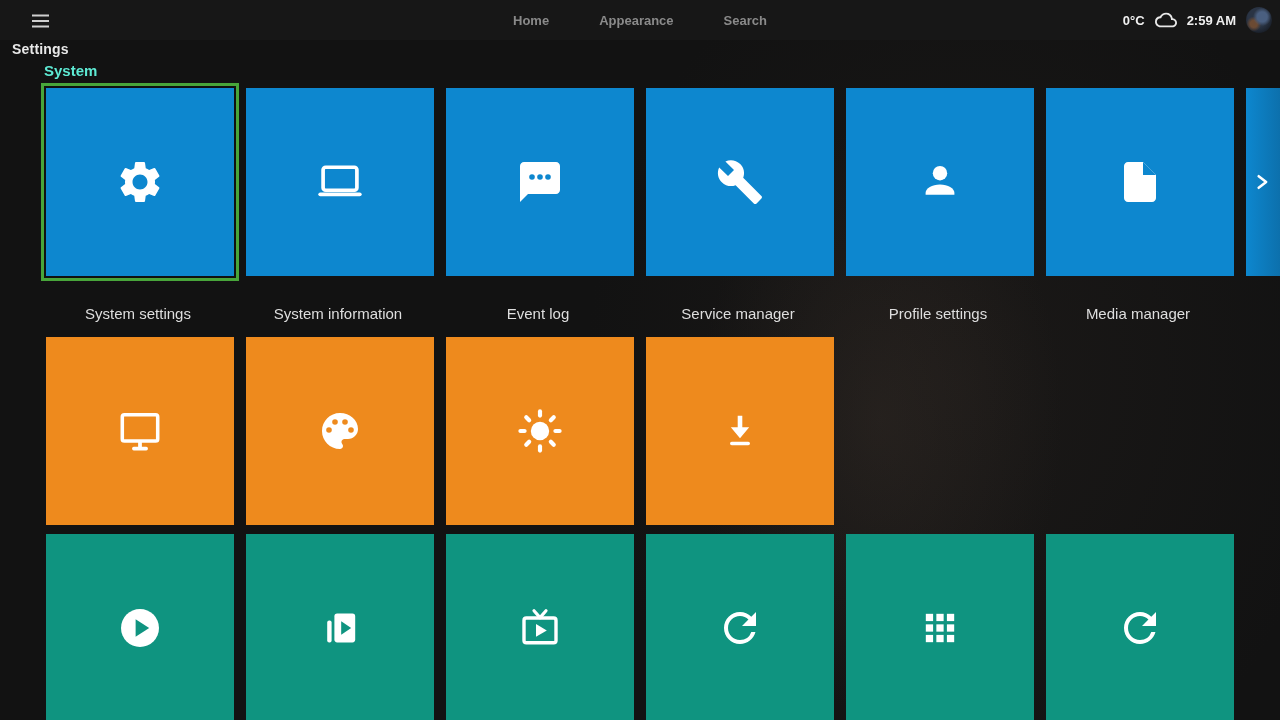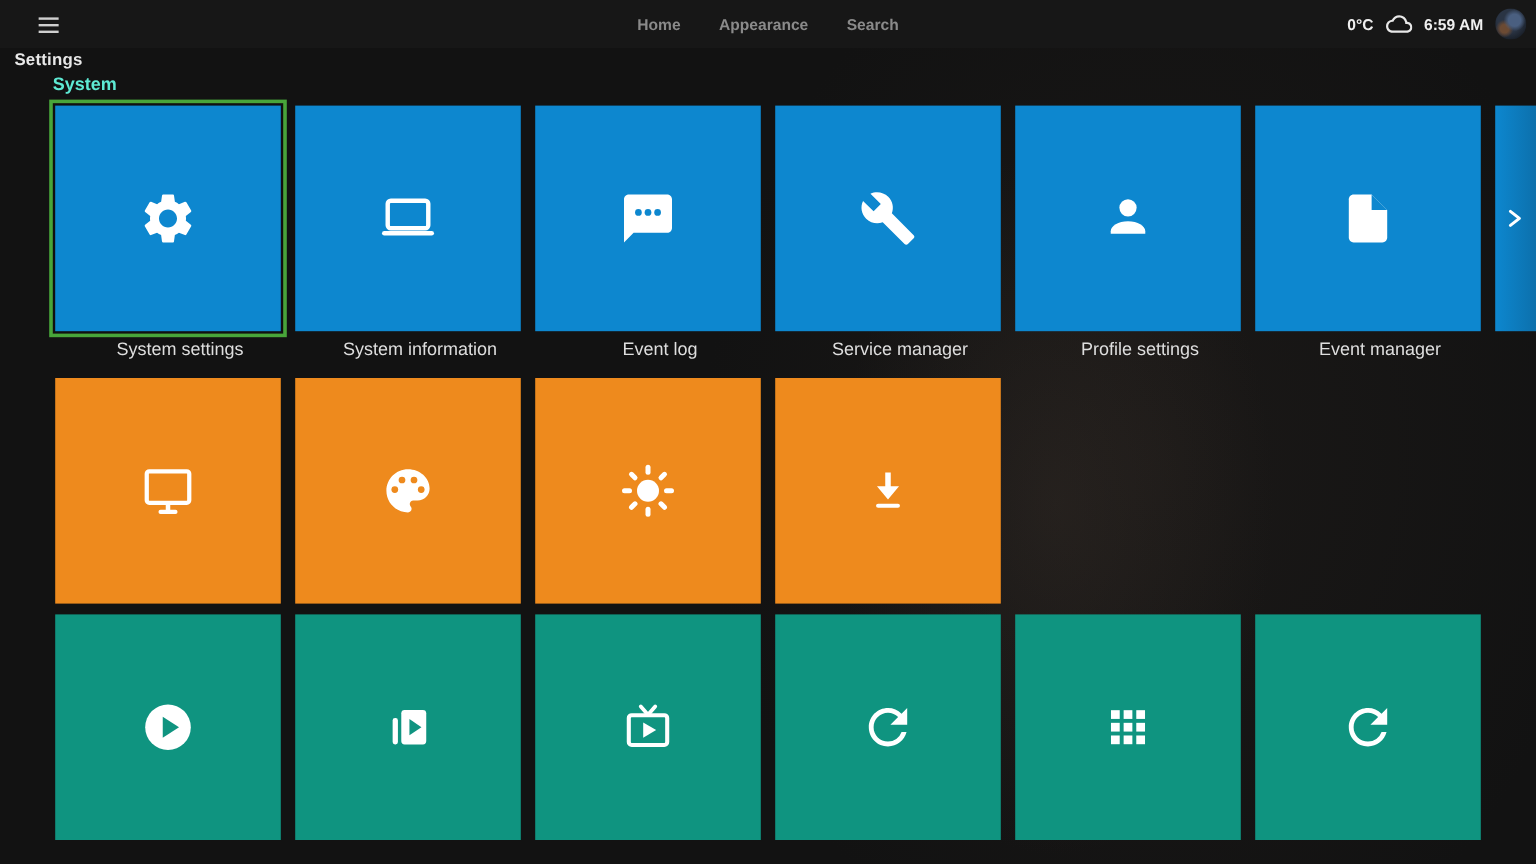--- a/index.html
+++ b/index.html
@@ -19,21 +19,21 @@
     position:absolute; top:0; left:0; right:0; height:40px;
     background:rgba(24,24,24,0.96);
     display:flex; align-items:center;
     z-index:10;
   }
   .topbar-left { display:flex; align-items:center; gap:13px; padding-left:12px;flex-direction:column; }
   .icon-btn { display:flex; align-items:center; justify-content:center; cursor:pointer; }
   .app-title { font-size:14px; font-weight:bold; color:#e8e8e8; letter-spacing:0.2px; }
   .topbar-nav {
     position:absolute; left:50%; transform:translateX(-50%);
-    display:flex; gap:32px;
+    display:flex; gap:50px;
   }
   .nav-item { font-size:13px; font-weight:bold; color:#8a8a8a; cursor:pointer; }
   .topbar-right { margin-left:auto; display:flex; align-items:center; gap:10px; padding-right:8px; }
   .temp, .clock { font-size:13px; font-weight:bold; color:#f0f0f0; }
   .avatar {
     width:26px; height:26px; border-radius:50%;
     background:
       radial-gradient(circle at 62% 38%, #4a5f80 0 22%, rgba(0,0,0,0) 40%),
       radial-gradient(circle at 30% 65%, #6b4a33 0 14%, rgba(0,0,0,0) 30%),
       radial-gradient(circle at 45% 40%, #2a3444 0 45%, #0c0e12 100%);
@@ -55,21 +55,21 @@
   .row-system .tile { background:var(--system-tile); }
   .row-appearance .tile { background:var(--appearance-tile); }
   .row-media .tile { background:var(--media-tile); }
   .tile.selected {
     box-shadow: 0 0 0 2px #101010, 0 0 0 5px var(--selection-border);
   }
   .tile.more-tile {
     background:linear-gradient(90deg, var(--system-tile) 0%, #0b4e78 45%, #0a2e44 100%);
     justify-content:flex-start; padding-left:6px;
   }
-  .label-row { display:flex; gap:12px; padding-left:56px; height:30px; align-items:center; }
+  .label-row { display:flex; gap:12px; padding-left:44px; height:30px; align-items:center;margin-top:22px; }
   .tile-label {
     width:188px; flex:0 0 188px; text-align:center;
     font-size:15px; color:#dedede;
   }
   .icon { display:block; }
   .fill-system { fill:var(--system-tile); }
   .fill-appearance { fill:var(--appearance-tile); }
   .fill-media { fill:var(--media-tile); }
 </style>
 </head>
@@ -96,21 +96,21 @@
     <span class="nav-item">Home</span>
     <span class="nav-item">Appearance</span>
     <span class="nav-item">Search</span>
   </div>
 
   <div class="topbar-right">
     <span class="temp">0°C</span>
     <svg width="22" height="22" viewBox="0 0 24 24">
       <path d="M19.35 10.04A7.49 7.49 0 0 0 12 4C9.11 4 6.6 5.64 5.35 8.04A5.994 5.994 0 0 0 0 14c0 3.31 2.69 6 6 6h13c2.76 0 5-2.24 5-5 0-2.64-2.05-4.78-4.65-4.96zM19 18H6c-2.21 0-4-1.79-4-4s1.79-4 4-4h.71C7.37 7.69 9.48 6 12 6c3.04 0 5.5 2.46 5.5 5.5v.5H19c1.66 0 3 1.34 3 3s-1.34 3-3 3z" fill="#e8e8e8"></path>
     </svg>
-    <span class="clock">6:59 AM</span>
+    <span class="clock">2:59 AM</span>
     <span class="avatar"></span>
   </div>
 </div>
 
 <div class="content">
 
   <div class="section-label">System</div>
   <div class="tile-row row-system">
 
     <div class="tile selected">
@@ -161,21 +161,21 @@
       </svg>
     </div>
   </div>
 
   <div class="label-row">
     <div class="tile-label">System settings</div>
     <div class="tile-label">System information</div>
     <div class="tile-label">Event log</div>
     <div class="tile-label">Service manager</div>
     <div class="tile-label">Profile settings</div>
-    <div class="tile-label">Event manager</div>
+    <div class="tile-label">Media manager</div>
   </div>
 
   <div class="tile-row row-appearance">
 
     <div class="tile">
       <svg class="icon" width="50" height="50" viewBox="0 0 24 24">
         <rect x="3.5" y="4.2" width="17" height="12.6" rx="1" fill="none" stroke="#fff" stroke-width="1.7"></rect>
         <rect x="11.1" y="16.8" width="1.8" height="3.2" fill="#fff"></rect>
         <rect x="8.2" y="19.6" width="7.6" height="1.7" rx="0.8" fill="#fff"></rect>
       </svg>

